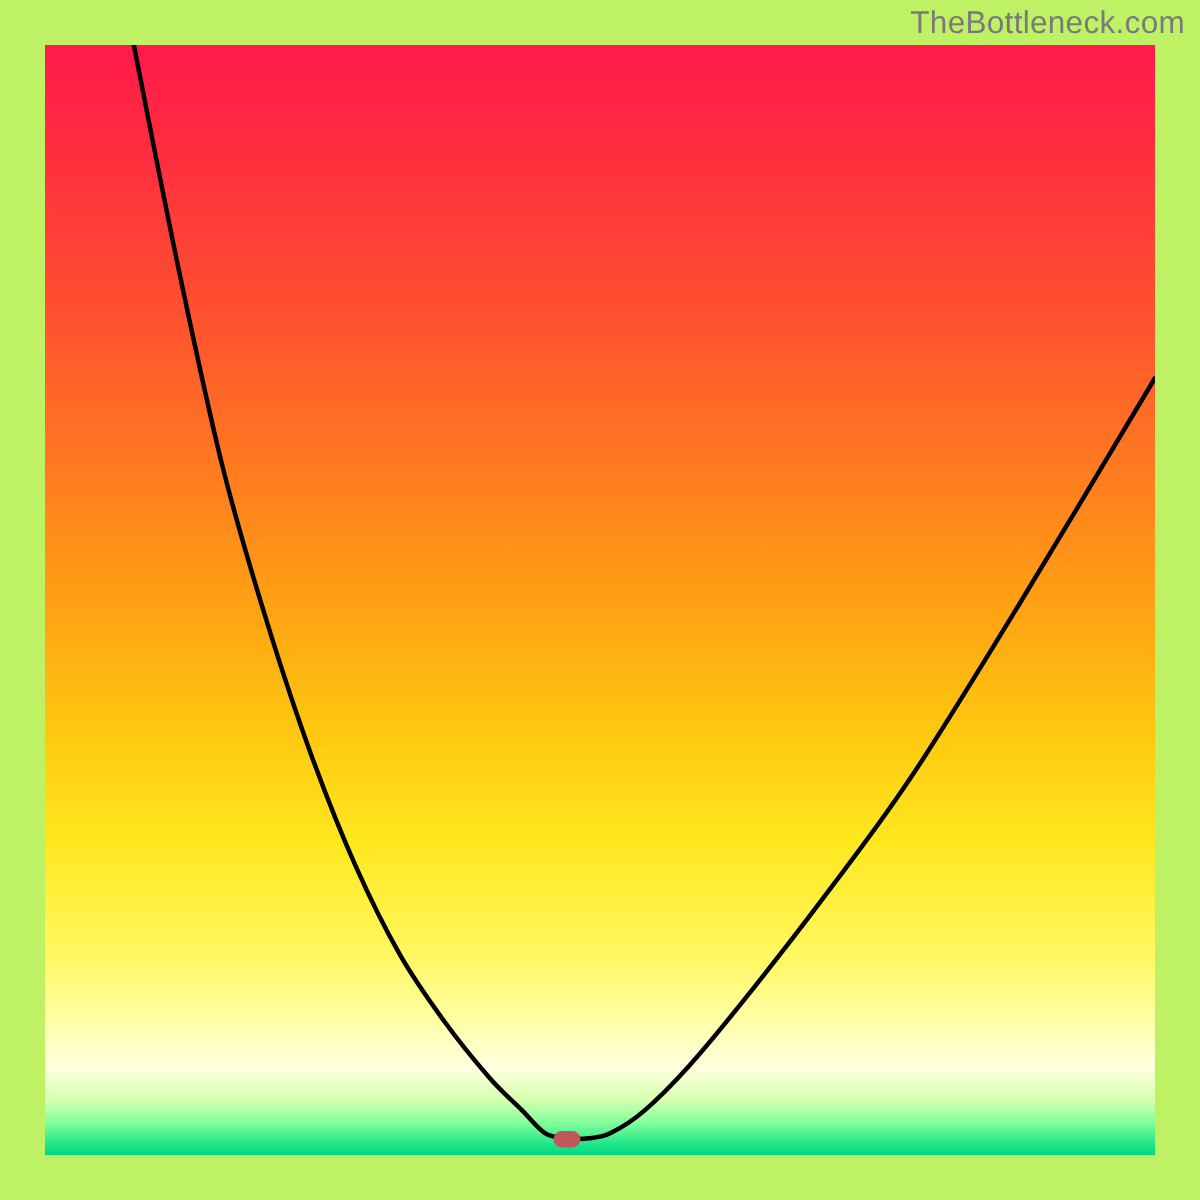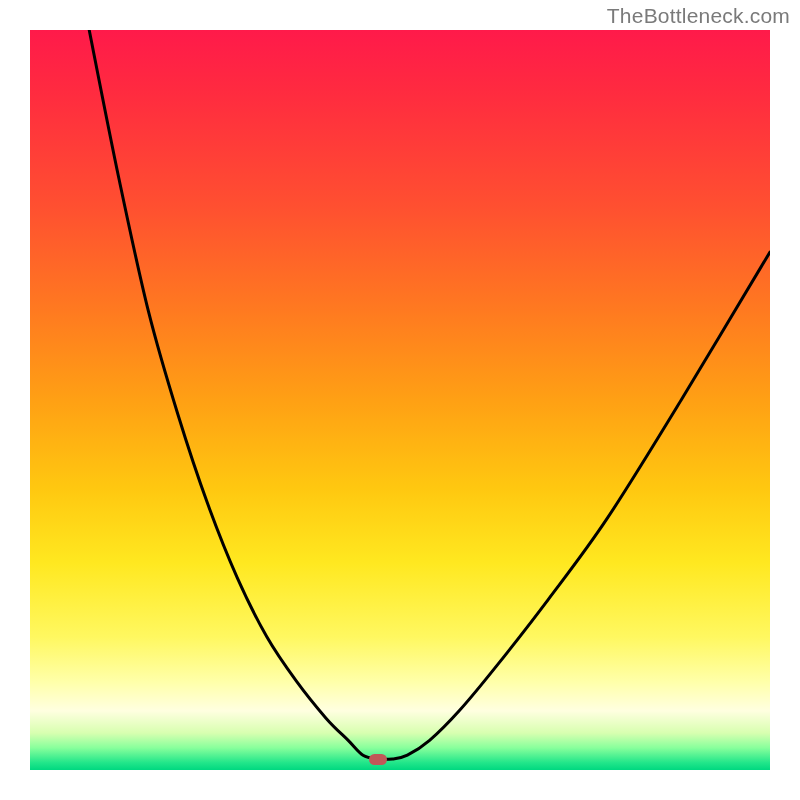--- a/index.html
+++ b/index.html
@@ -10,21 +10,21 @@
     overflow: hidden;
     background: #000;
     font-family: Arial, Helvetica, sans-serif;
   }
   .frame {
     position: absolute;
     left: 0;
     top: 0;
     width: 800px;
     height: 800px;
-    background: #ffffff;
+    background: #bef264;
   }
   .plot-area {
     position: absolute;
     left: 30px;
     top: 30px;
     width: 740px;
     height: 740px;
     overflow: hidden;
   }
   .gradient-bg {

